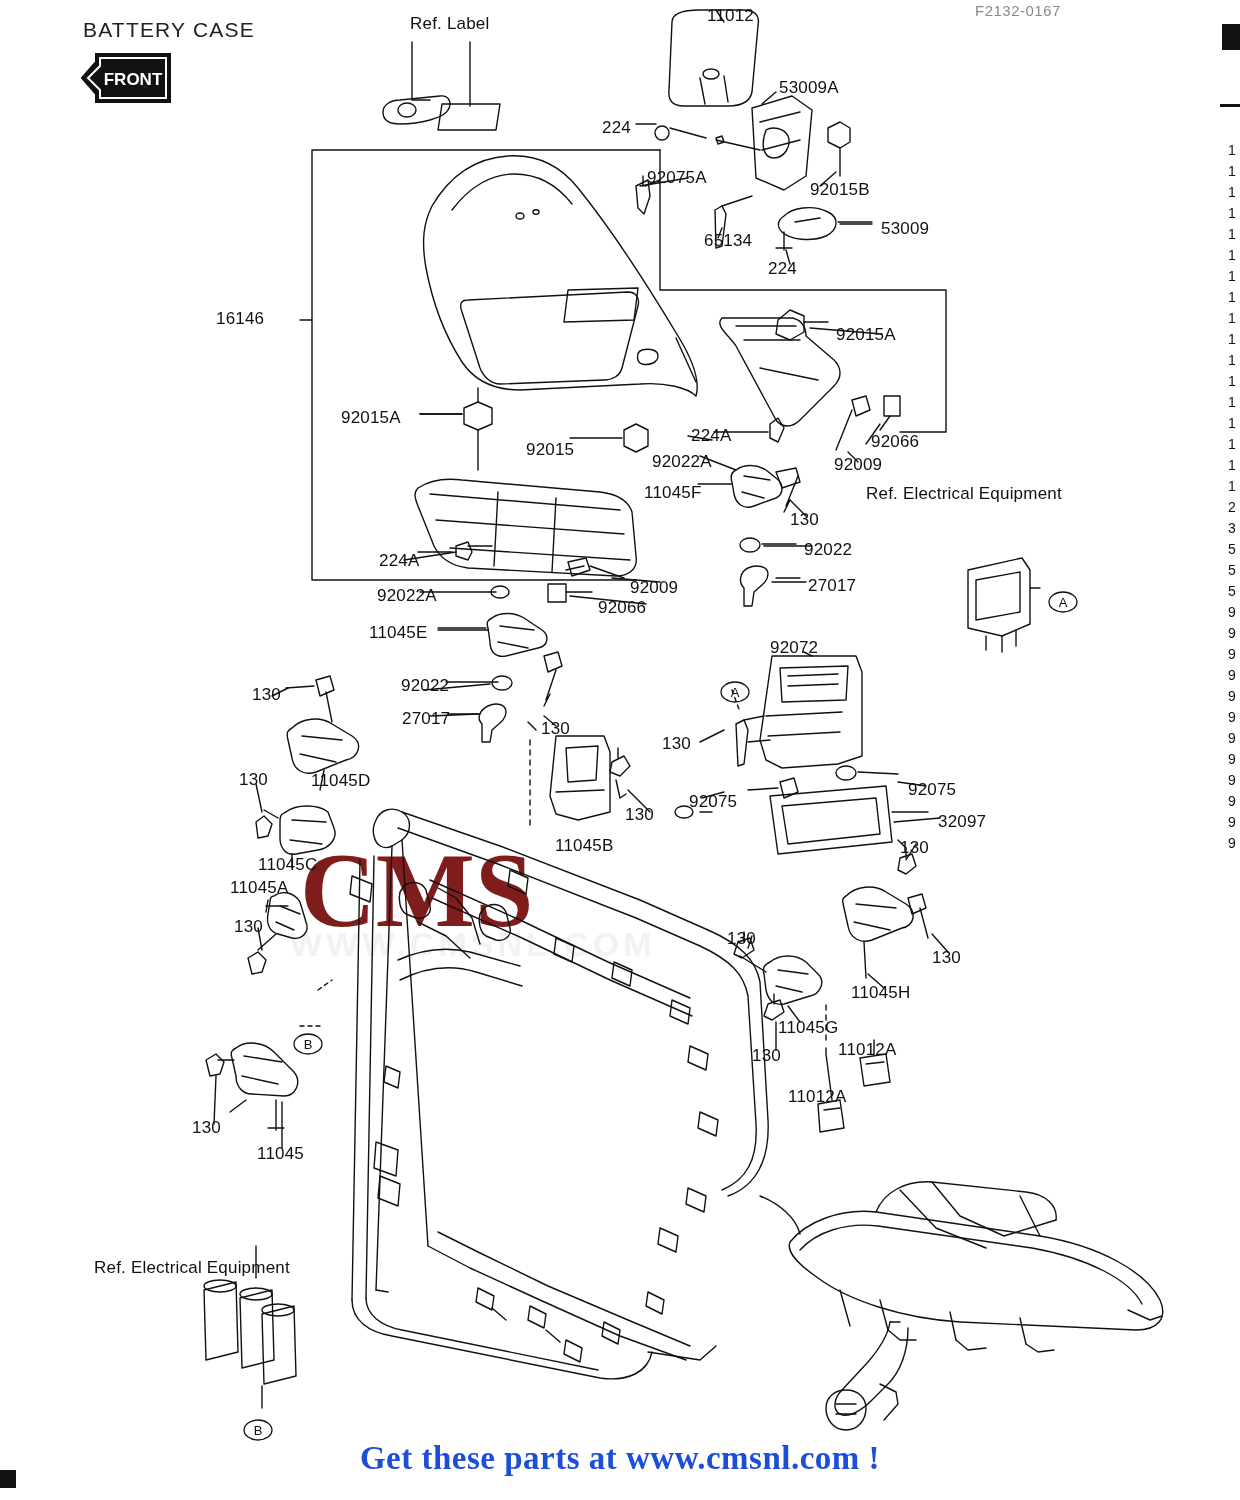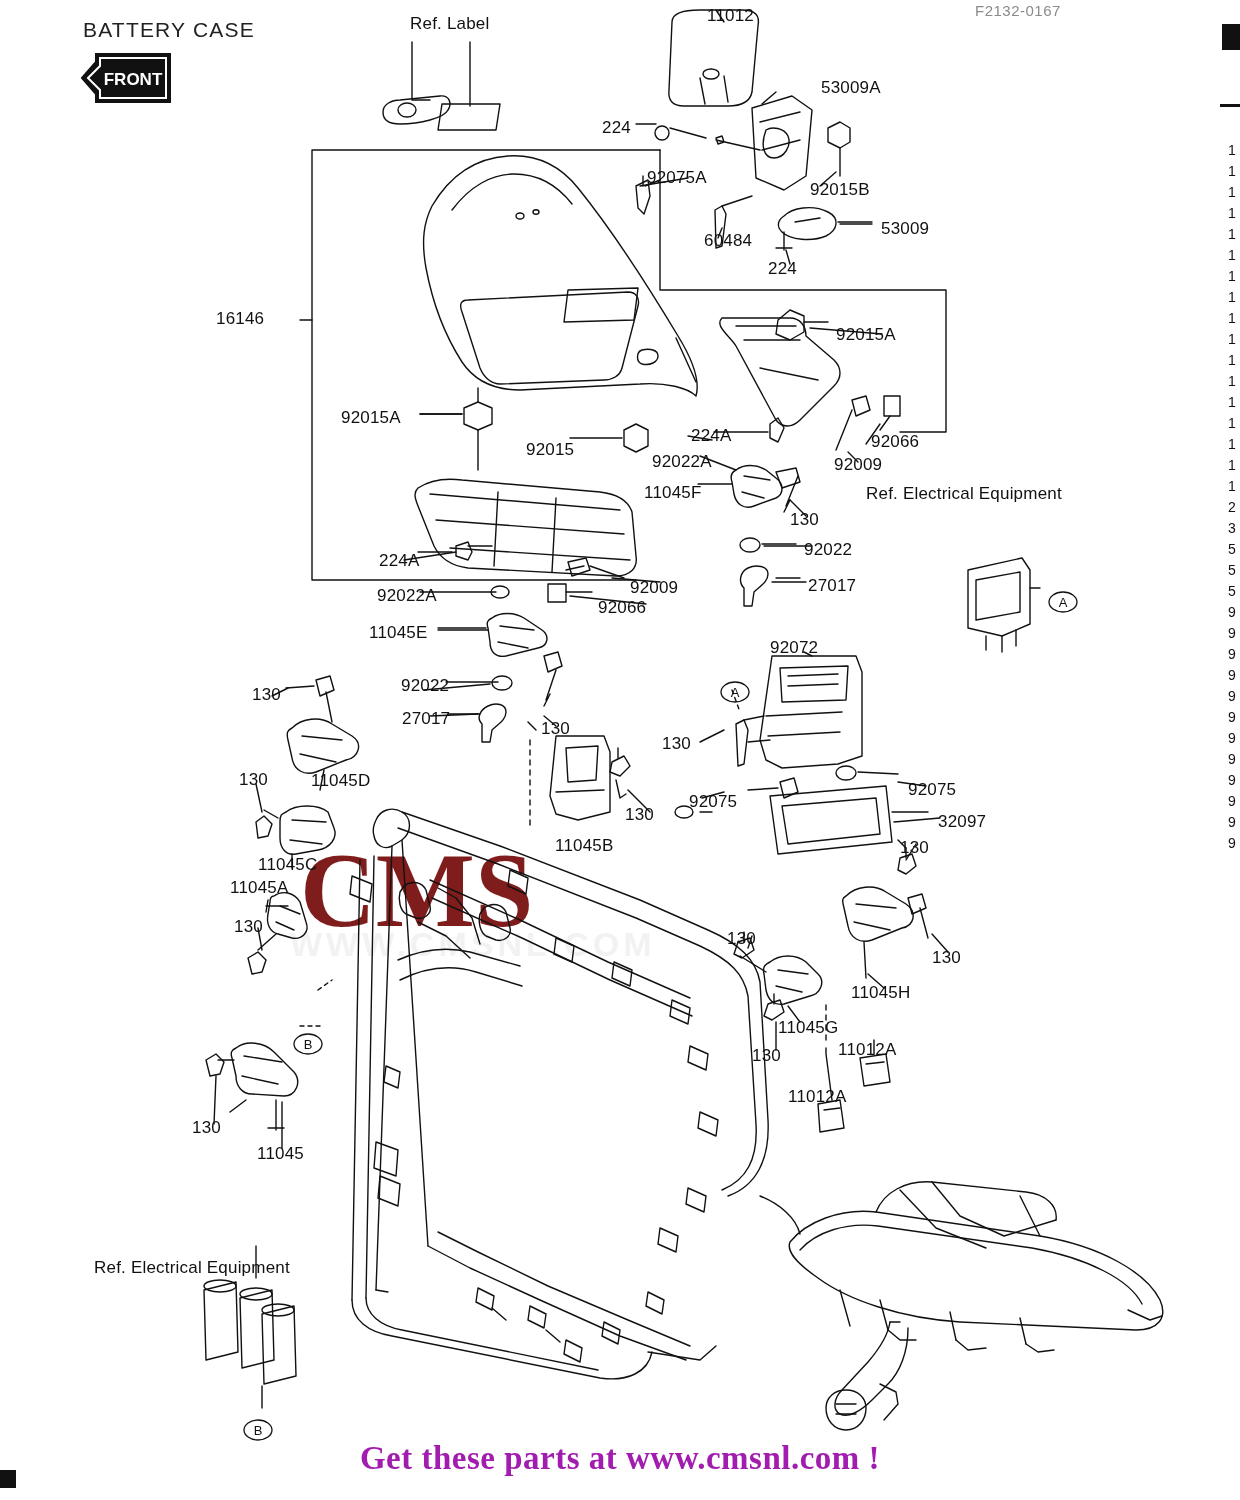--- a/index.html
+++ b/index.html
@@ -1,21 +1,21 @@
 <!DOCTYPE html>
 <html><head>
 <meta charset="utf-8">
 <style>
   html,body{margin:0;padding:0;background:#ffffff;}
   body{width:1240px;height:1500px;position:relative;font-family:"Liberation Sans",sans-serif;color:#111;overflow:hidden;}
   .diagram{position:absolute;inset:0;}
   .lbl{position:absolute;font-size:17px;color:#111;white-space:nowrap;letter-spacing:0.2px;}
   .title{position:absolute;left:38px;top:18px;font-size:21px;letter-spacing:1.2px;color:#222;margin-left:45px;}
   .code{position:absolute;left:975px;top:2px;font-size:15px;color:#8a8a8a;letter-spacing:0.5px;}
-  .footer{position:absolute;left:0;top:1440px;width:1240px;text-align:center;font-size:33px;font-family:"Liberation Serif",serif;font-weight:bold;color:#a21caf;letter-spacing:0.5px;}
+  .footer{position:absolute;left:0;top:1440px;width:1240px;text-align:center;font-size:33px;font-family:"Liberation Serif",serif;font-weight:bold;color:#1d4ed8;letter-spacing:0.5px;}
   .front-badge{position:absolute;left:78px;top:52px;width:96px;height:58px;}
   .wm{position:absolute;color:#f0f0f0;font-weight:bold;pointer-events:none;}
   .wm1{left:300px;top:830px;font-size:105px;font-family:"Liberation Serif",serif;color:#7f1d1d;}
   .wm2{left:290px;top:925px;font-size:34px;letter-spacing:4px;color:#f2f2f2;}
   .sidebar{position:absolute;left:1218px;top:20px;width:22px;height:920px;}
   .sb-line{position:absolute;background:#111;}
   .sb-rows{position:absolute;left:1228px;top:140px;font-size:14px;line-height:21px;color:#111;}
   .edge-mark{position:absolute;background:#111;}
   svg{display:block;}
   text{font-family:"Liberation Sans",sans-serif;}
@@ -360,25 +360,25 @@
       <path d="M272,696 L288,688"></path>
       <path d="M424,690 L490,684"></path>
       <path d="M430,716 L478,714"></path>
       <path d="M420,414 L462,414"></path>
       <path d="M404,560 L456,552"></path>
     </g>
   </svg>
 
   <div id="callouts">
       <div class="lbl" style="left: 707px; top: 6px;">11012</div>
-      <div class="lbl" style="left: 779px; top: 78px; margin-left: 42px;">53009A</div>
+      <div class="lbl" style="left: 779px; top: 78px;">53009A</div>
       <div class="lbl" style="left: 602px; top: 118px;">224</div>
       <div class="lbl" style="left: 810px; top: 180px;">92015B</div>
       <div class="lbl" style="left: 647px; top: 168px;">92075A</div>
-      <div class="lbl" style="left: 704px; top: 231px;">60484</div>
+      <div class="lbl" style="left: 704px; top: 231px;">65134</div>
       <div class="lbl" style="left: 881px; top: 219px;">53009</div>
       <div class="lbl" style="left: 768px; top: 259px;">224</div>
       <div class="lbl" style="left: 216px; top: 309px;">16146</div>
       <div class="lbl" style="left: 836px; top: 325px;">92015A</div>
       <div class="lbl" style="left: 341px; top: 408px;">92015A</div>
       <div class="lbl" style="left: 526px; top: 440px;">92015</div>
       <div class="lbl" style="left: 691px; top: 426px;">224A</div>
       <div class="lbl" style="left: 652px; top: 452px;">92022A</div>
       <div class="lbl" style="left: 834px; top: 455px;">92009</div>
       <div class="lbl" style="left: 871px; top: 432px;">92066</div>

